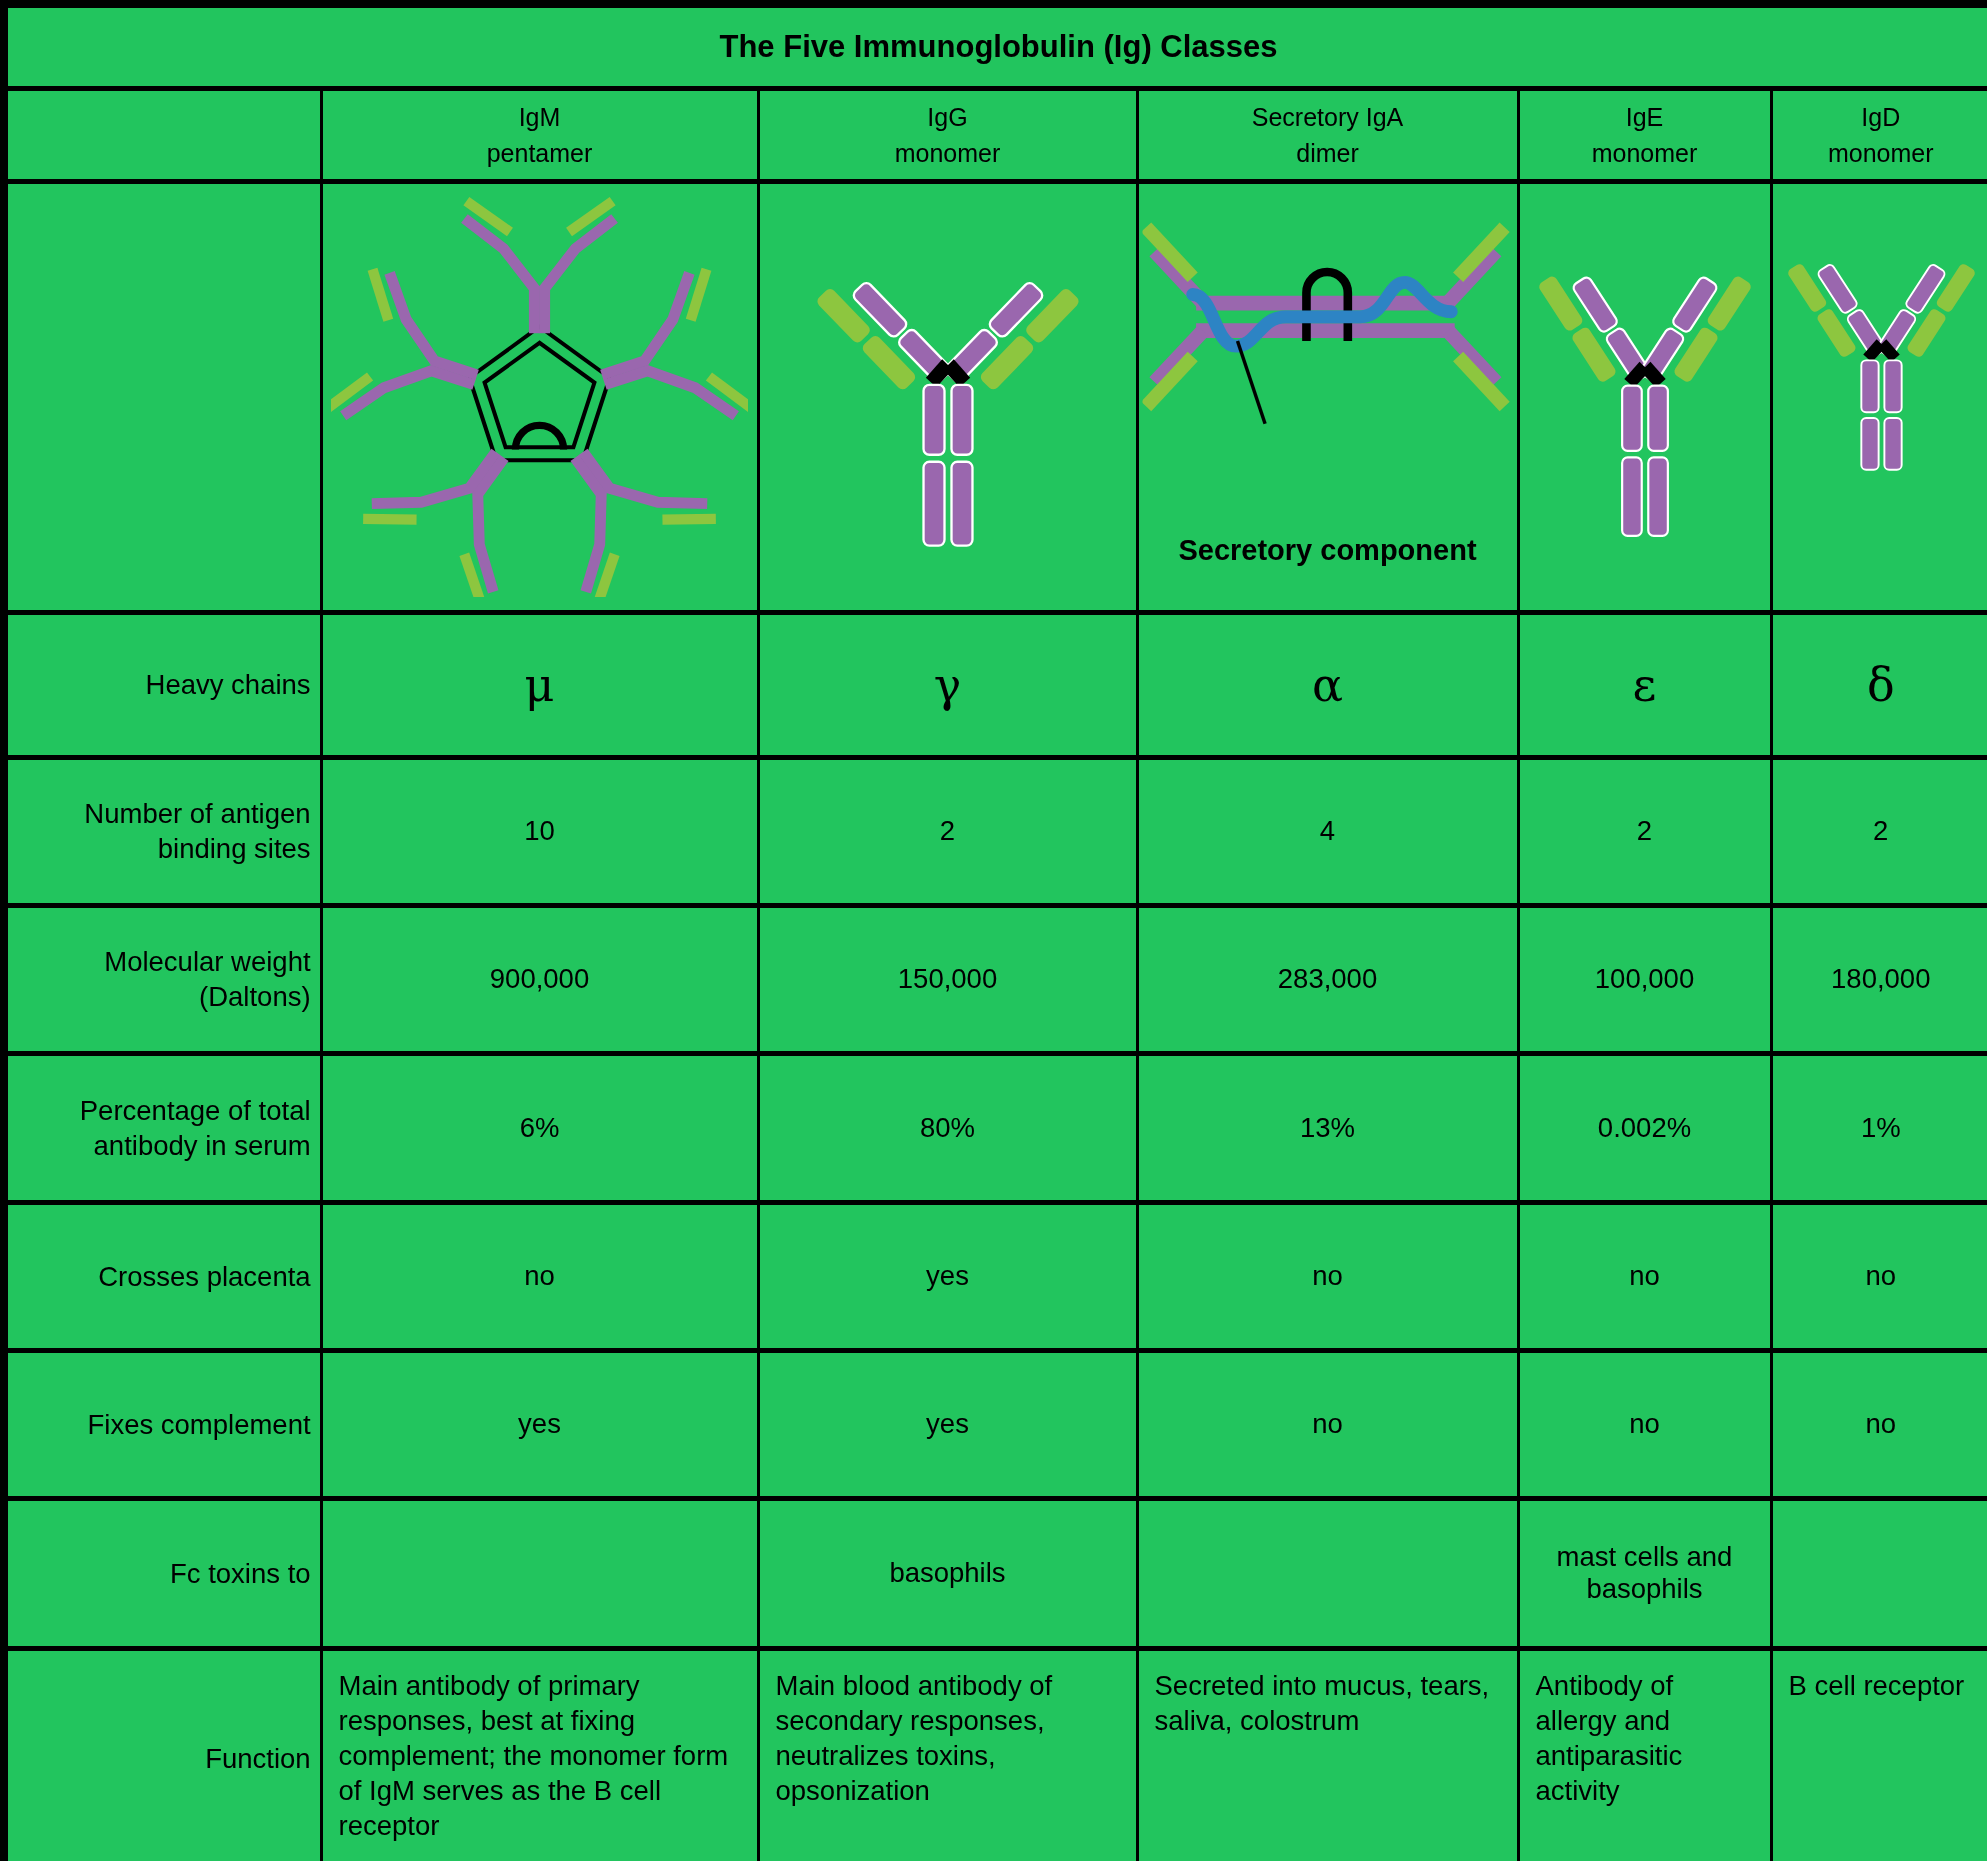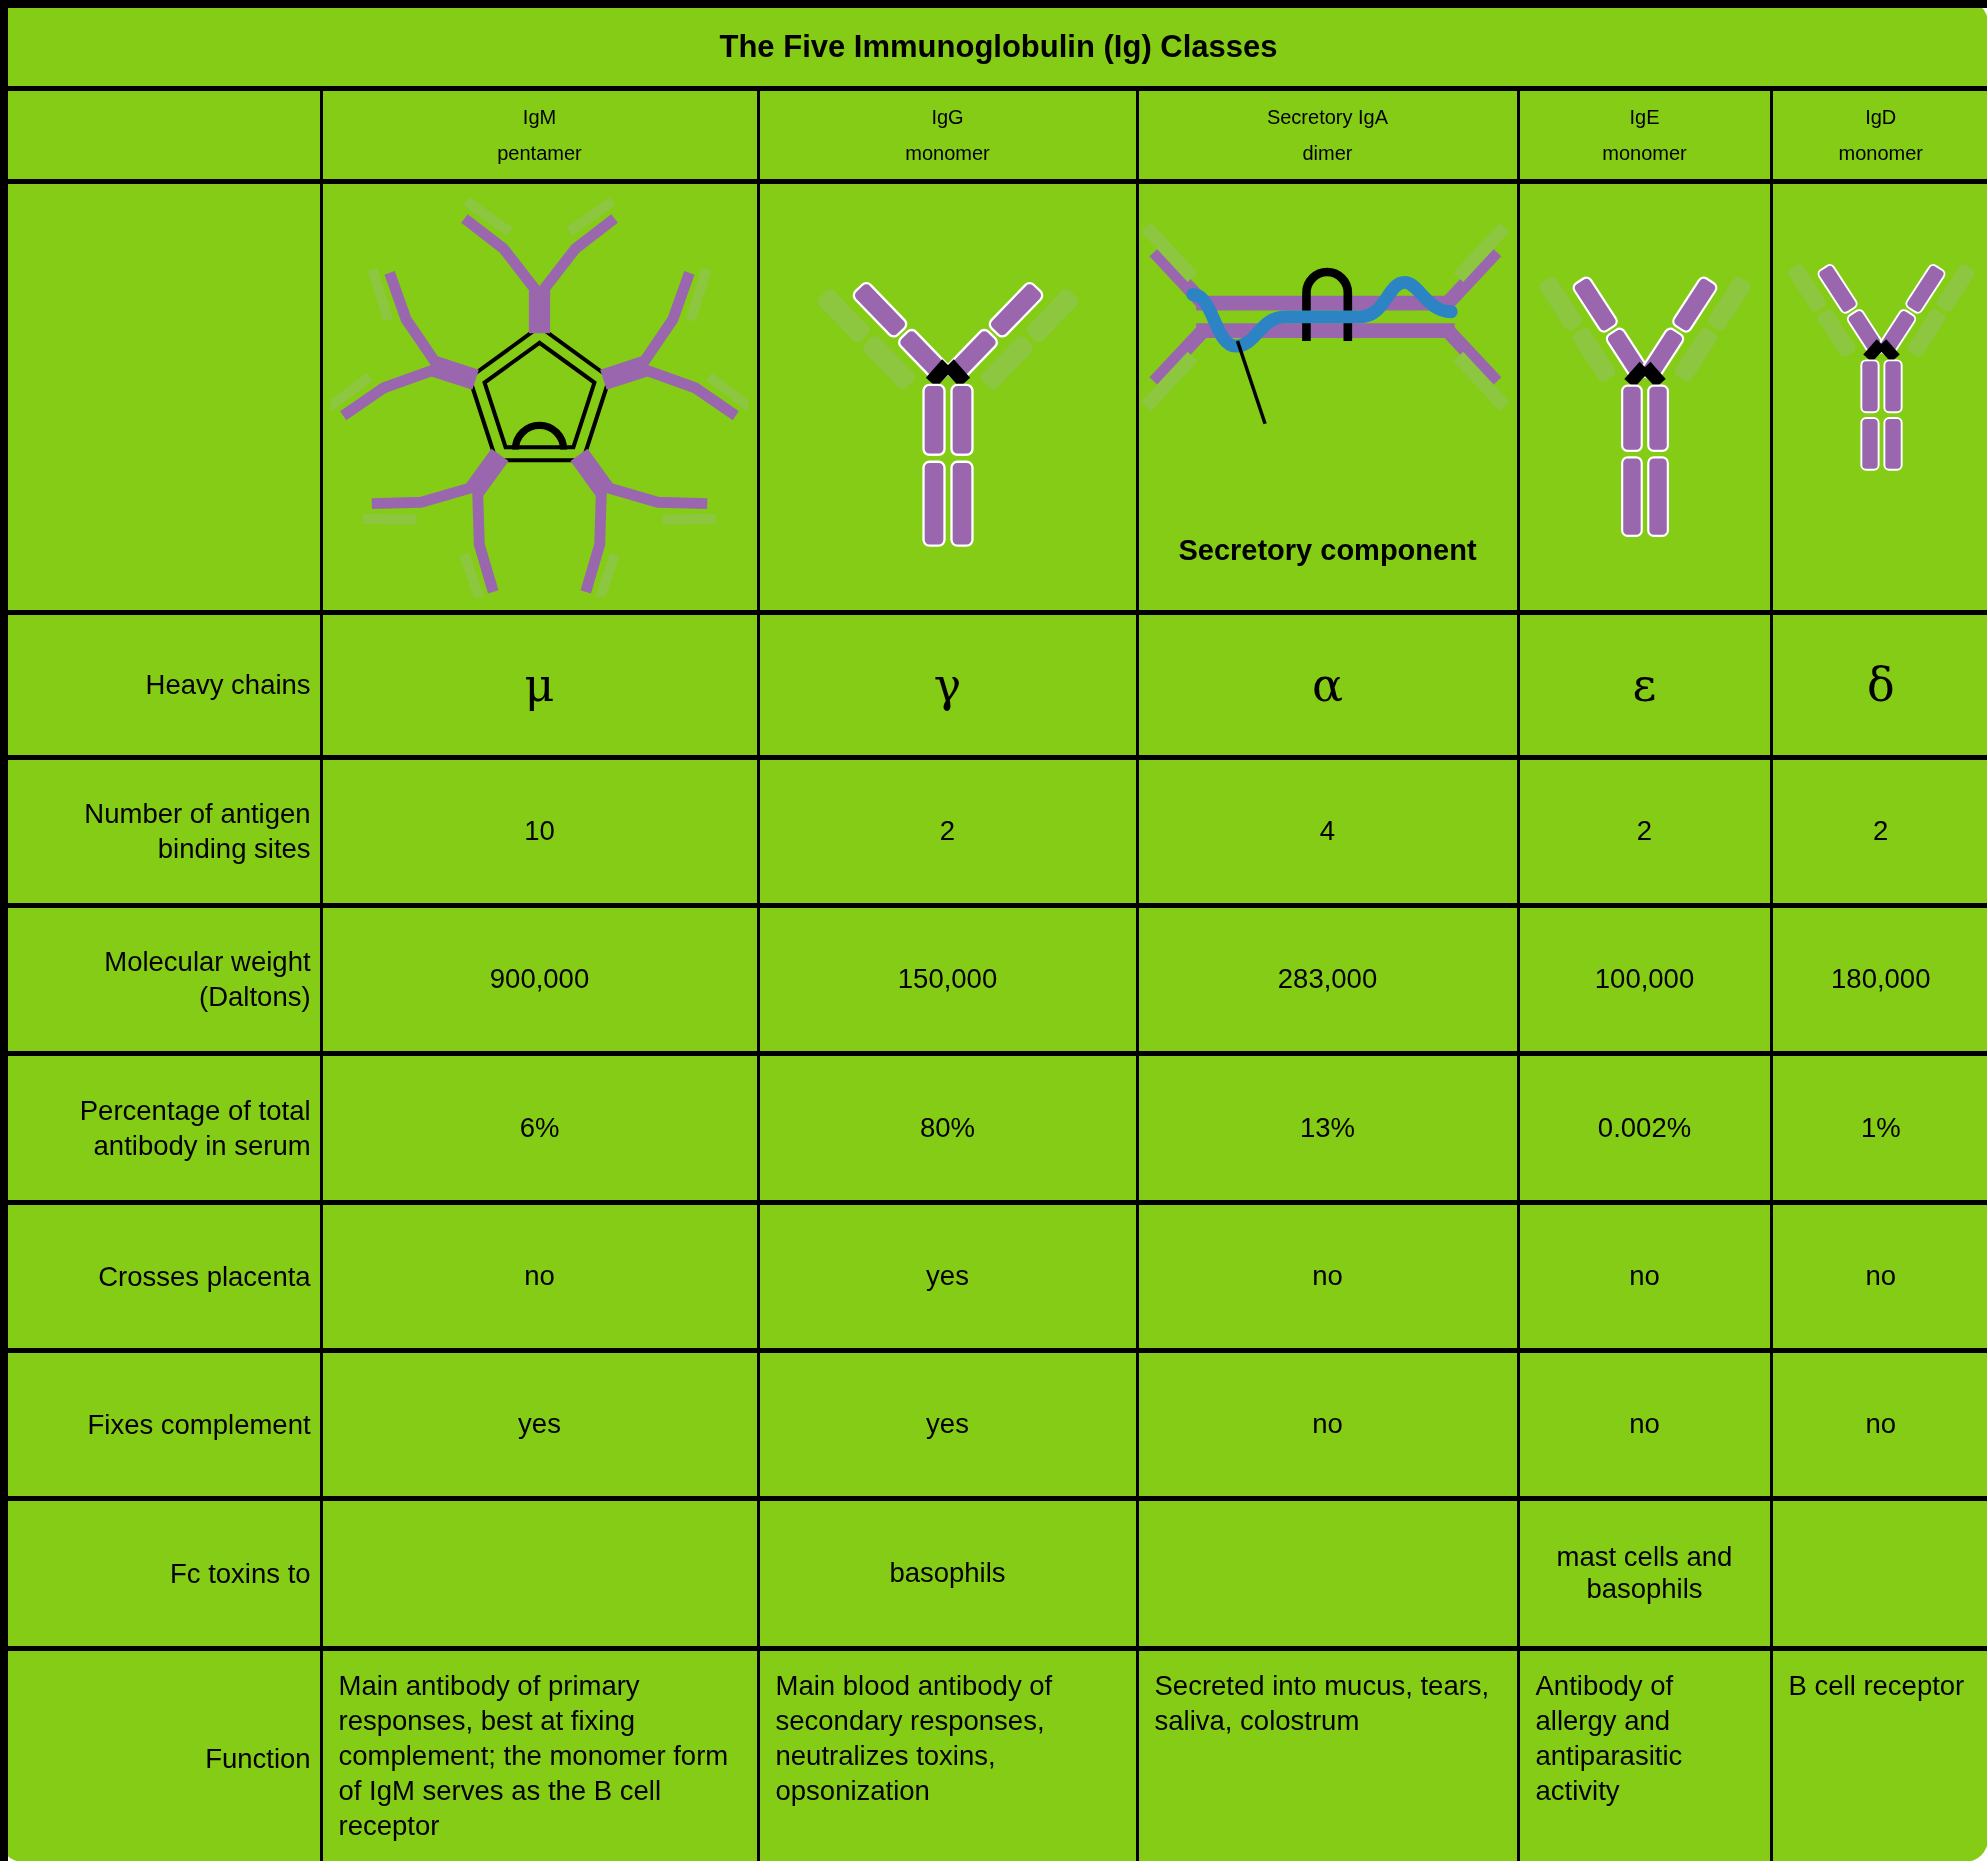--- a/index.html
+++ b/index.html
@@ -4,34 +4,34 @@
 <style>
   :root{
     --hc:#9A67AE; 
     --lc:#8DC63F; 
     --bl:#2D84C4; 
     --ln:#000000; 
   }
   html,body{margin:0;padding:0;background:#ffffff;}
   .page{
     width:1988px;height:1862px;box-sizing:border-box;
-    font-family:"Liberation Sans","DejaVu Sans",sans-serif;color:#000;background:#84cc16;border-radius:23px;
+    font-family:"Liberation Sans","DejaVu Sans",sans-serif;color:#000;background:#22c55e;
   }
   table.ig{
     width:1988px;height:1862px;border-collapse:collapse;table-layout:fixed;
     border:8px solid #000;
   }
   td{
     border:3.5px solid #000;border-top-width:5.3px;border-bottom-width:5.3px;
     font-size:27.5px;text-align:center;vertical-align:middle;padding:0;
     overflow:hidden;
   }
   tr.title-row td{font-weight:bold;font-size:31px;}
   .label-cell{text-align:right;padding:7px 8.9px 7px 14px;line-height:35px;}
-  .hdr-name,.hdr-form{line-height:36px;font-size:20px;}
+  .hdr-name,.hdr-form{line-height:36px;font-size:25px;}
   .greek{font-family:"DejaVu Serif","Liberation Serif",serif;font-size:46px;}
   .fn-cell{
     text-align:left;vertical-align:top;padding:17.7px 14px 8.9px 16px;line-height:35px;
   }
   .img-cell{vertical-align:middle;}
   svg{display:inline-block;vertical-align:middle;}
   
   .hc{fill:var(--hc);stroke:#fff;stroke-width:2px;}
   .hcs{stroke:var(--hc);fill:none;}
   .lcs{stroke:var(--lc);fill:none;}

